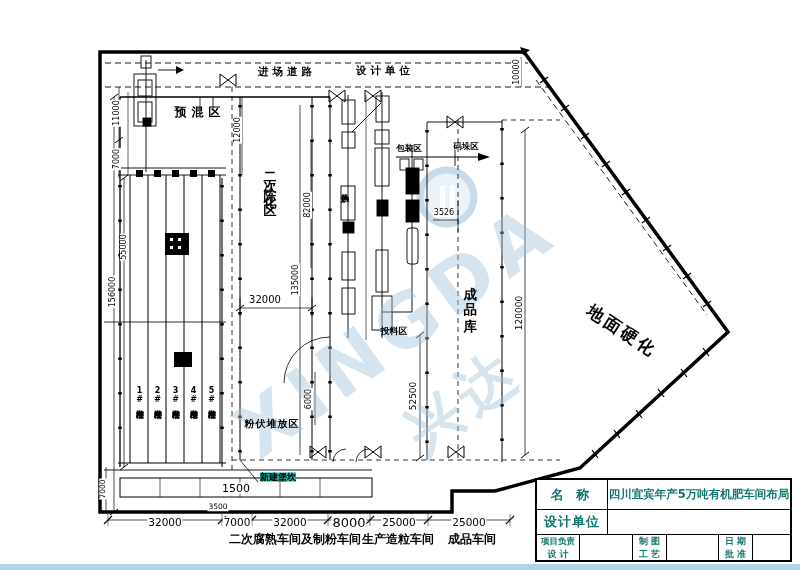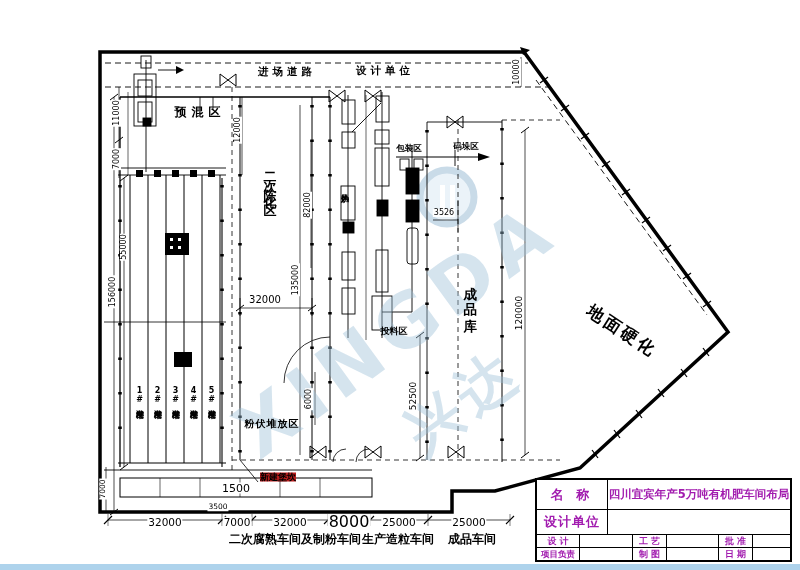--- a/index.html
+++ b/index.html
@@ -9,21 +9,21 @@
   svg{position:absolute;left:0;top:0;z-index:2;}
   .wm{position:absolute;z-index:3;pointer-events:none;white-space:nowrap;font-weight:bold;}
   .lbl{position:absolute;z-index:4;color:#000;white-space:nowrap;
        transform:translate(-50%,-50%);line-height:1;}
   .bold{font-weight:bold;}
   .rot{transform:translate(-50%,-50%) rotate(-90deg);}
   .dim{font-size:8px;background:#fff;padding:0 1px;}
   .vt{position:absolute;z-index:4;writing-mode:vertical-rl;text-orientation:upright;
       transform:translateX(-50%);line-height:1;color:#000;}
   .tblock{position:absolute;left:535px;top:478px;width:257px;height:84px;z-index:5;
-          background:#fff;border:2px solid #000;box-sizing:border-box;font-weight:bold;color:#a21caf;}
+          background:#fff;border:2px solid #000;box-sizing:border-box;font-weight:bold;color:#0f766e;}
   .tb-row{display:flex;box-sizing:border-box;}
   .tb-c{box-sizing:border-box;display:flex;align-items:center;justify-content:center;
         border-left:1px solid #000;overflow:hidden;}
   .tb-c:first-child{border-left:none;}
   .tb-r1{height:30px;border-bottom:1px solid #000;}
   .tb-r2{height:25px;border-bottom:1px solid #000;}
   .tb-r3{height:13px;border-bottom:1px solid #000;}
   .tb-r4{height:13px;}
   .blue-strip{position:absolute;left:0;top:564px;width:800px;height:6px;background:#aed3ec;z-index:6;}
 </style>
@@ -271,21 +271,21 @@
   <div class="lbl bold" style="left:466px;top:146px;font-size:8.5px;">码垛区</div>
 
   <div class="vt bold" style="left:344px;top:188px;font-size:8px;background:#fff;">热风炉</div>
 
   <div class="lbl bold" style="left:394px;top:331px;font-size:9px;">投料区</div>
 
   <div class="vt bold" style="left:470px;top:276px;font-size:13.5px;letter-spacing:16px;">成品库</div>
 
   <div class="lbl bold" style="left:622px;top:331px;font-size:17px;letter-spacing:3px;transform:translate(-50%,-50%) rotate(33deg);">地面硬化</div>
 
-  <div class="lbl bold" style="left:278px;top:477px;font-size:9px;background:#b91c1c;">新建堡坎</div>
+  <div class="lbl bold" style="left:278px;top:477px;font-size:9px;background:#14b8a6;">新建堡坎</div>
 
   <div class="vt bold" style="left:139px;top:386px;font-size:8px;">1#发酵槽</div>
   <div class="vt bold" style="left:157px;top:386px;font-size:8px;">2#发酵槽</div>
   <div class="vt bold" style="left:175px;top:386px;font-size:8px;">3#发酵槽</div>
   <div class="vt bold" style="left:193px;top:386px;font-size:8px;">4#发酵槽</div>
   <div class="vt bold" style="left:211px;top:386px;font-size:8px;">5#发酵槽</div>
 
   <div class="lbl dim rot" style="left:517px;top:72px;">10000</div>
   <div class="lbl dim rot" style="left:117px;top:113px;">11000</div>
   <div class="lbl dim rot" style="left:117px;top:159px;">7000</div>
@@ -299,50 +299,50 @@
   <div class="lbl dim rot" style="left:309px;top:399px;">6000</div>
   <div class="lbl dim rot" style="left:413px;top:396px;font-size:9px;">52500</div>
   <div class="lbl dim rot" style="left:519px;top:313px;font-size:9px;">120000</div>
   <div class="lbl dim" style="left:236px;top:488px;font-size:11px;">1500</div>
   <div class="lbl dim" style="left:218px;top:507px;font-size:7.5px;">3500</div>
   <div class="lbl dim rot" style="left:103px;top:489px;font-size:7.5px;">7000</div>
 
   <div class="lbl dim" style="left:165px;top:522px;font-size:10.5px;">32000</div>
   <div class="lbl dim" style="left:237px;top:522px;font-size:10.5px;">7000</div>
   <div class="lbl dim" style="left:290px;top:522px;font-size:10.5px;">32000</div>
-  <div class="lbl dim" style="left:349px;top:522px;font-size:16px;">8000</div>
+  <div class="lbl dim" style="left:349px;top:522px;font-size:13px;">8000</div>
   <div class="lbl dim" style="left:399px;top:522px;font-size:10.5px;">25000</div>
   <div class="lbl dim" style="left:469px;top:522px;font-size:10.5px;">25000</div>
 
   <div class="lbl bold" style="left:172px;top:539px;font-size:12.5px;letter-spacing:4px;margin-top:36px;">发酵车间</div>
   <div class="lbl bold" style="left:295px;top:539px;font-size:12px;">二次腐熟车间及制粉车间</div>
   <div class="lbl bold" style="left:398px;top:539px;font-size:12px;">生产造粒车间</div>
   <div class="lbl bold" style="left:472px;top:539px;font-size:12px;">成品车间</div>
 
   <div class="tblock">
     <div class="tb-row tb-r1">
       <div class="tb-c" style="width:70px;font-size:13px;letter-spacing:4px;">名 称</div>
       <div class="tb-c" style="flex:1;font-size:11.5px;">四川宜宾年产5万吨有机肥车间布局</div>
     </div>
     <div class="tb-row tb-r2">
       <div class="tb-c" style="width:70px;font-size:13px;letter-spacing:1px;">设计单位</div>
       <div class="tb-c" style="flex:1;font-size:11px;"></div>
     </div>
+    <div class="tb-row tb-r4">
+      <div class="tb-c" style="width:42px;font-size:8.5px;">项目负责</div>
+      <div class="tb-c" style="width:53px;font-size:8.5px;"></div>
+      <div class="tb-c" style="width:34px;font-size:9px;">制 图</div>
+      <div class="tb-c" style="width:52px;font-size:9px;"></div>
+      <div class="tb-c" style="width:34px;font-size:9px;">日 期</div>
+      <div class="tb-c" style="flex:1;font-size:9px;"></div>
+    </div>
     <div class="tb-row tb-r3">
       <div class="tb-c" style="width:42px;font-size:9px;">设 计</div>
       <div class="tb-c" style="width:53px;font-size:9px;"></div>
       <div class="tb-c" style="width:34px;font-size:9px;">工 艺</div>
       <div class="tb-c" style="width:52px;font-size:9px;"></div>
       <div class="tb-c" style="width:34px;font-size:9px;">批 准</div>
       <div class="tb-c" style="flex:1;font-size:9px;"></div>
     </div>
-    <div class="tb-row tb-r4">
-      <div class="tb-c" style="width:42px;font-size:8.5px;">项目负责</div>
-      <div class="tb-c" style="width:53px;font-size:8.5px;"></div>
-      <div class="tb-c" style="width:34px;font-size:9px;">制 图</div>
-      <div class="tb-c" style="width:52px;font-size:9px;"></div>
-      <div class="tb-c" style="width:34px;font-size:9px;">日 期</div>
-      <div class="tb-c" style="flex:1;font-size:9px;"></div>
-    </div>
   </div>
 
   <div class="blue-strip"></div>
 </div>
 
 </body></html>

